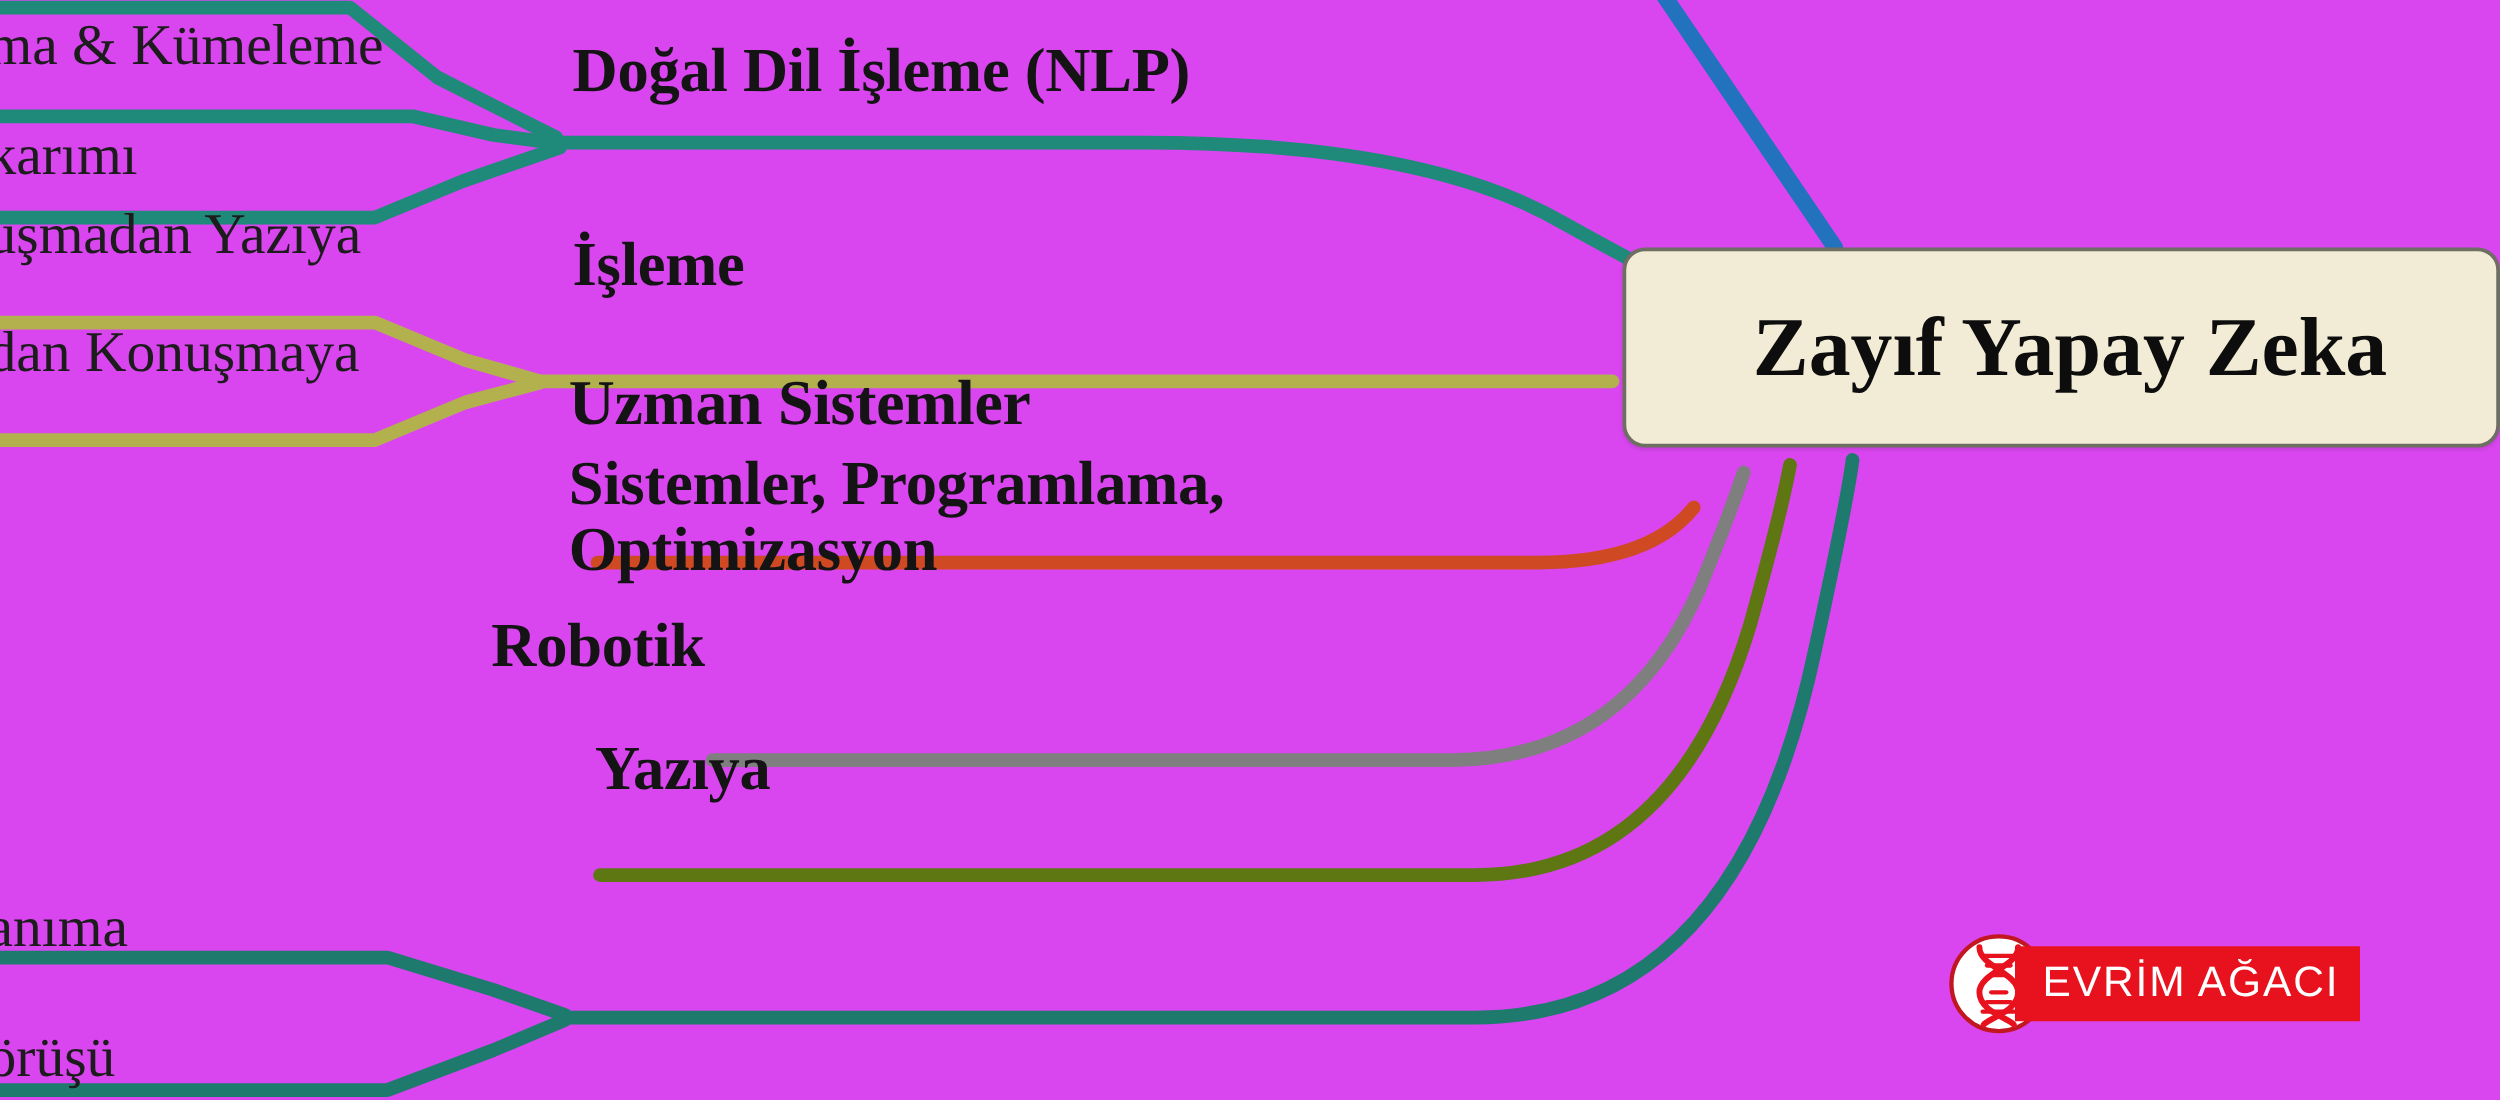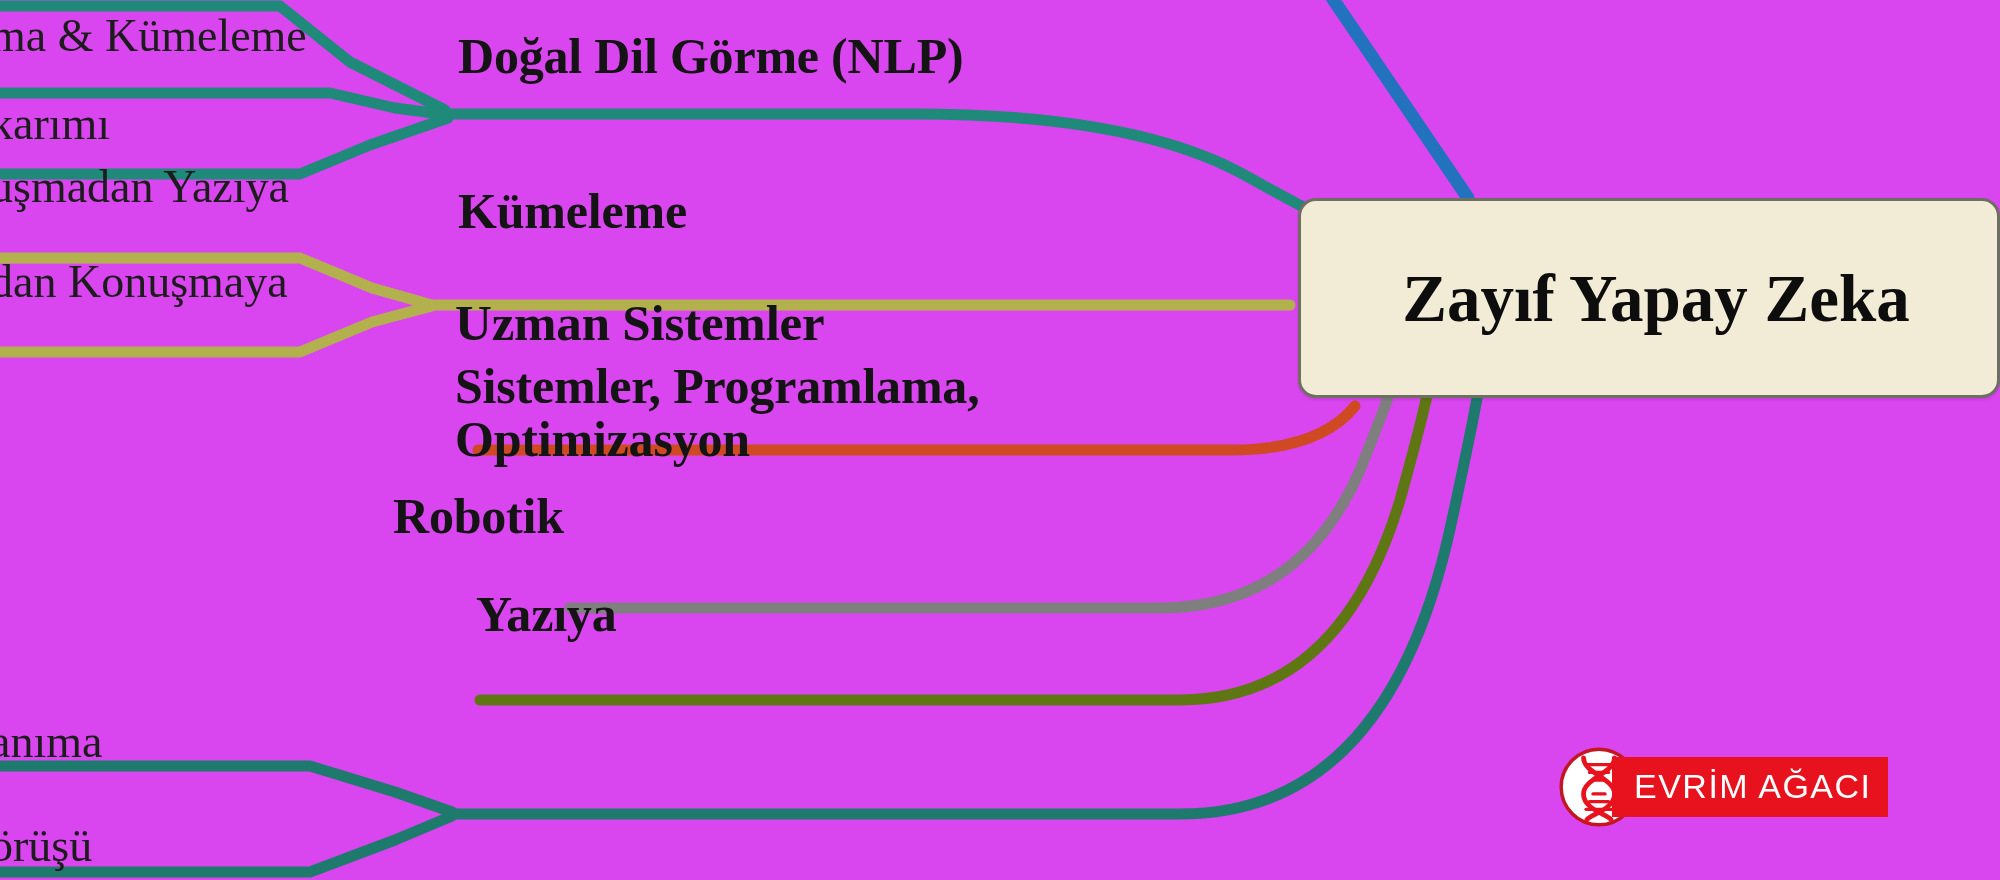--- a/index.html
+++ b/index.html
@@ -38,21 +38,21 @@
     color: #1c1c1c;
     white-space: nowrap;
     line-height: 1.05;
   }
   
   #root-node {
     position: absolute;
     left: 1298px;
     top: 198px;
     width: 702px;
-    height: 200px;
+    height: 160px;
     background: #f2ecd6;
     border: 3px solid #6e6e63;
     border-radius: 18px;
     box-sizing: border-box;
     display: flex;
     align-items: center;
     justify-content: center;
     box-shadow: 0 2px 3px rgba(0,0,0,0.10);
   }
   #root-node-text {
@@ -136,27 +136,27 @@
 
     <g>
       <path d="M 1320,-20 L 1468,198" fill="none" stroke="#2272bd" stroke-width="13" stroke-linecap="round" stroke-linejoin="round"></path>
     </g>
   </svg>
 
   <div class="sub-label" style="left:-10px; top:12px; font-size:46px;">ma &amp; Kümeleme</div>
 
   <div class="sub-label" style="left:-10px; top:100px; font-size:46px;">karımı</div>
 
-  <div class="node-label" style="left:458px; top:30px; font-size:50px;">Doğal Dil Görme (NLP)</div>
+  <div class="node-label" style="left:458px; top:30px; font-size:50px;">Doğal Dil İşleme (NLP)</div>
 
   <div class="sub-label" style="left:-10px; top:163px; font-size:46px;">uşmadan Yazıya</div>
 
   <div class="sub-label" style="left:-10px; top:258px; font-size:46px;">dan Konuşmaya</div>
 
-  <div class="node-label" style="left:458px; top:185px; font-size:50px;">Kümeleme</div>
+  <div class="node-label" style="left:458px; top:185px; font-size:50px;">İşleme</div>
 
   <div class="node-label" style="left:455px; top:296px; font-size:51px;">Uzman Sistemler</div>
 
   <div class="node-label" style="left:455px; top:360px; font-size:50px;">Sistemler, Programlama,</div>
 
   <div class="node-label" style="left:393px; top:490px; font-size:50px;">Robotik</div>
 
   <div class="node-label" style="left:455px; top:413px; font-size:50px;">Optimizasyon</div>
 
   <div class="sub-label" style="left:-10px; top:718px; font-size:46px;">anıma</div>

